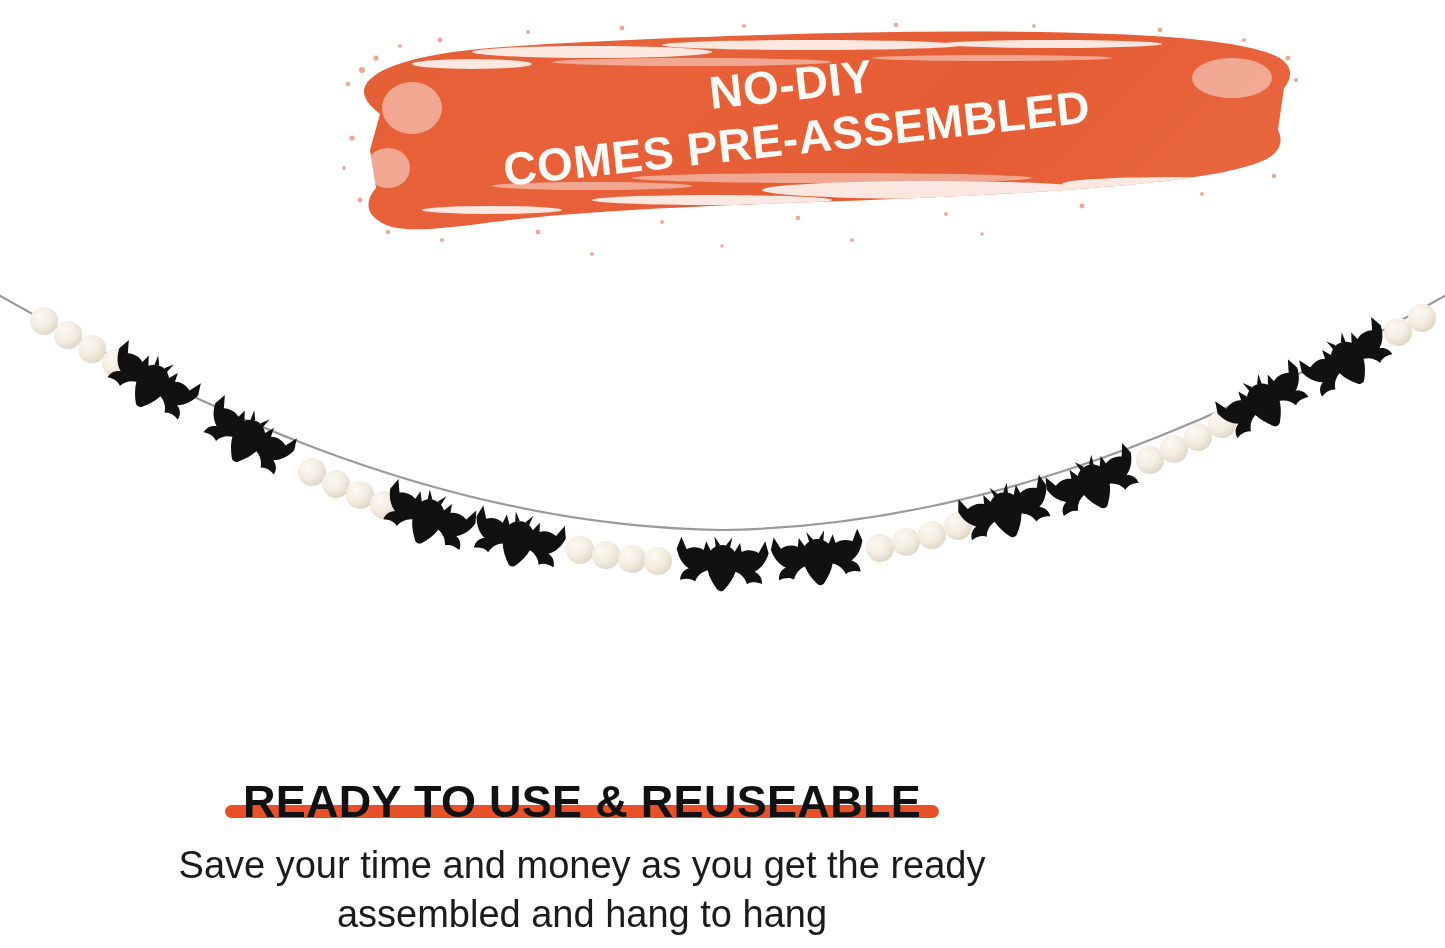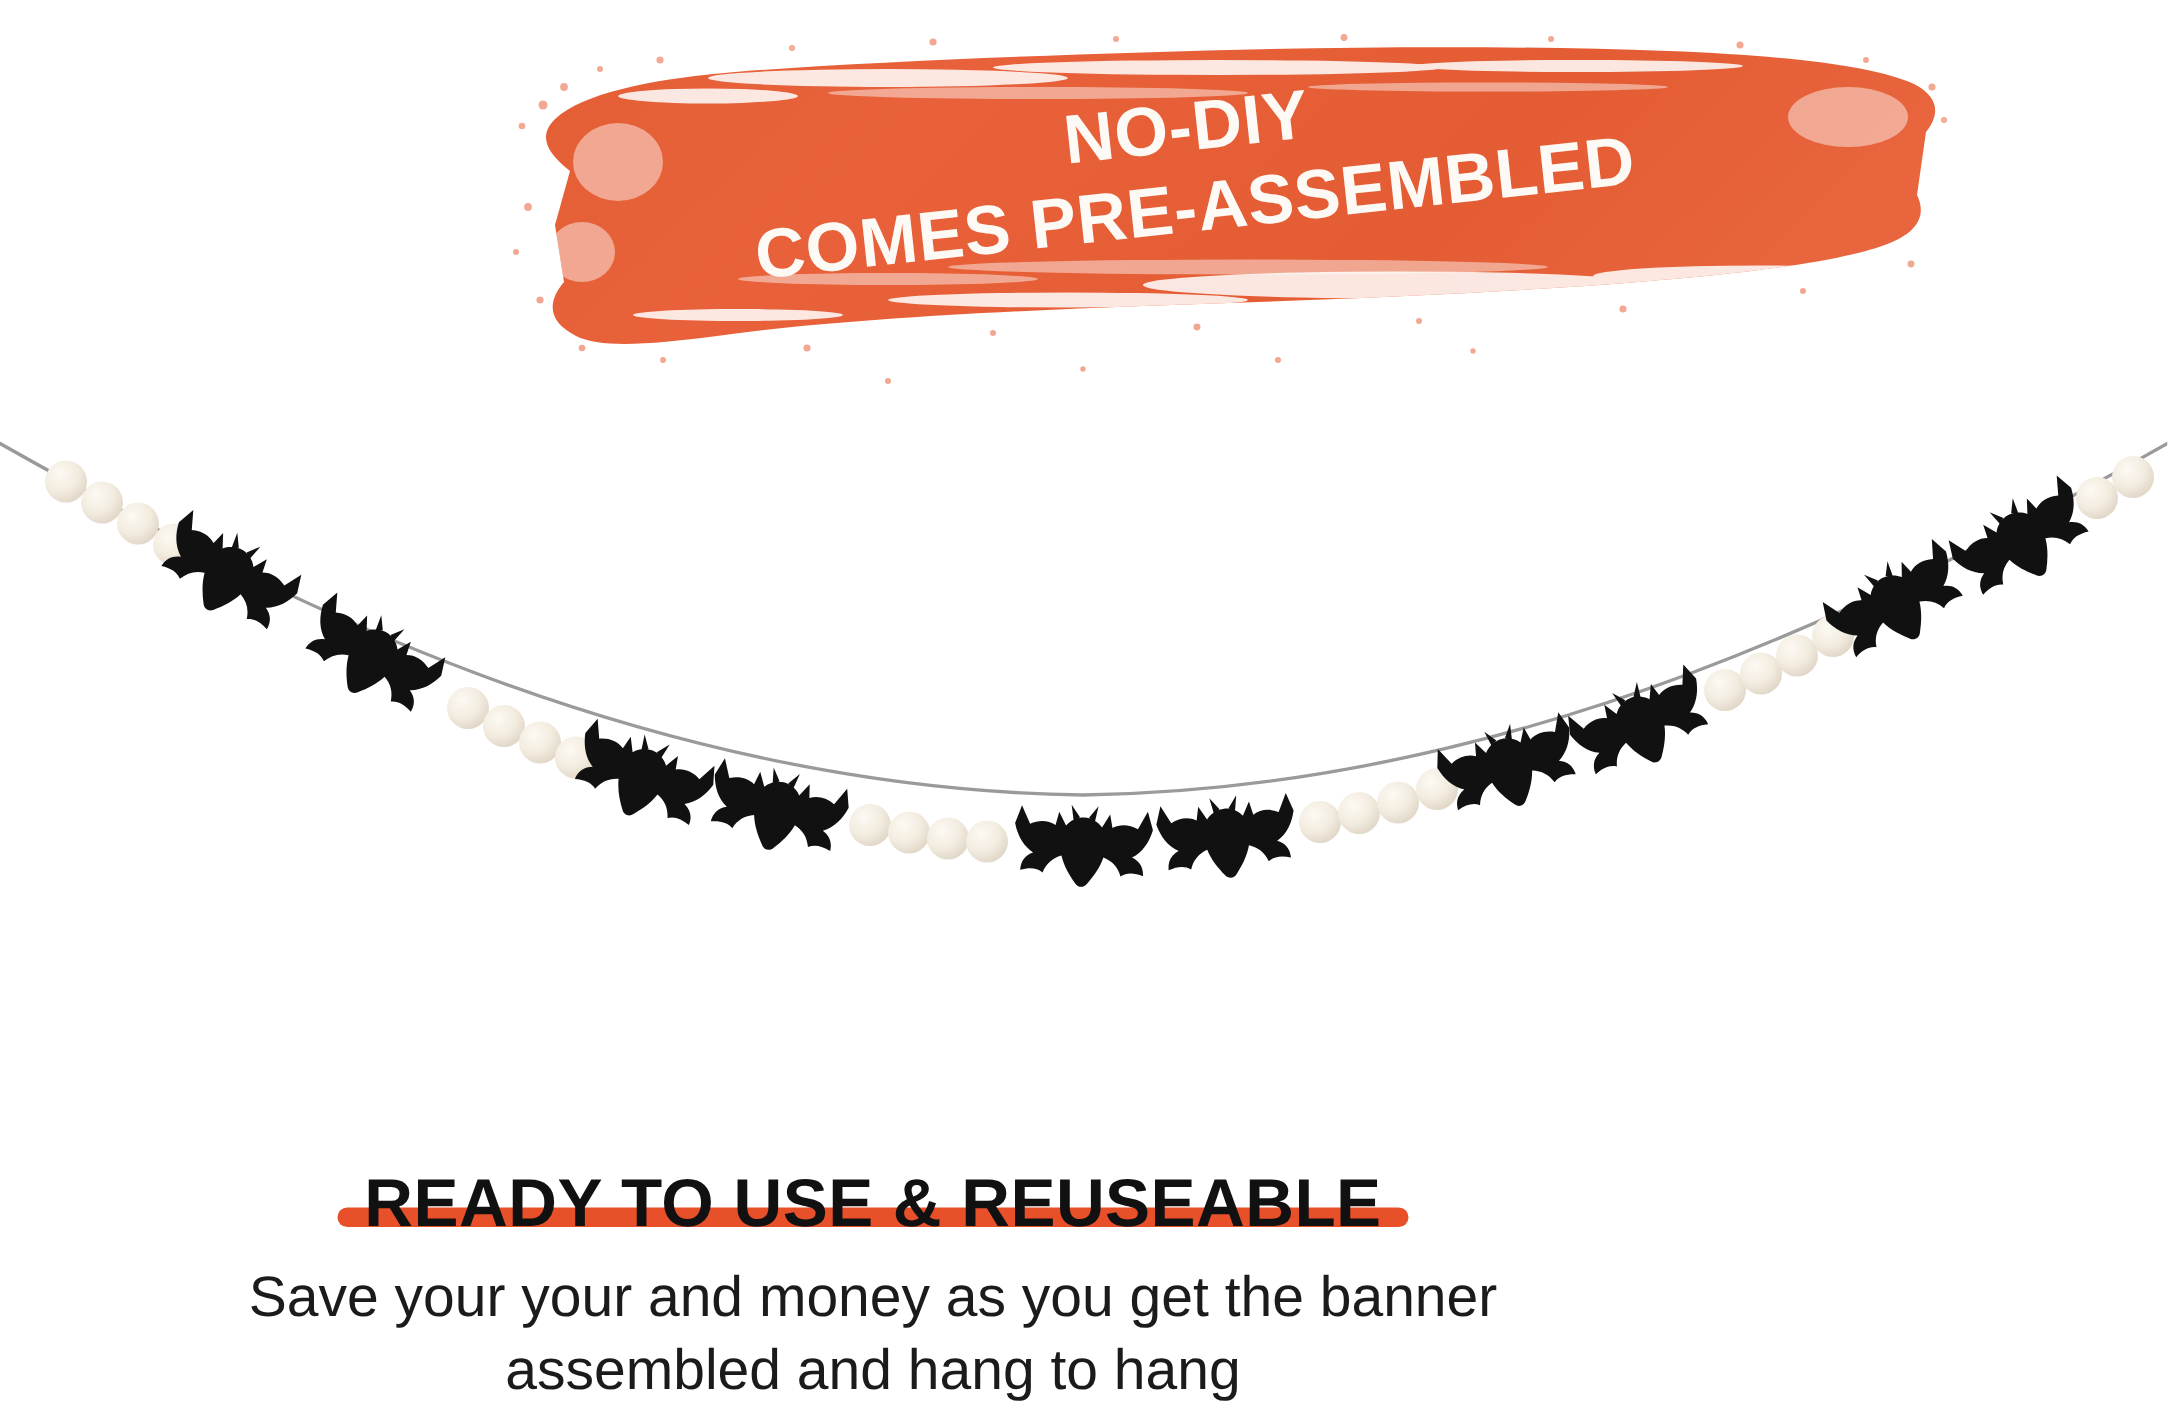--- a/index.html
+++ b/index.html
@@ -336,18 +336,18 @@
   </div>
 
   <div class="footer">
 
     <div class="headline-wrap">
       <span class="headline-bar"></span>
       <h2 class="headline">READY TO USE &amp; REUSEABLE</h2>
     </div>
 
     <p class="subcopy">
-      <span class="subcopy-line">Save your your and money as you get the banner</span>
+      <span class="subcopy-line">Save your time and money as you get the ready</span>
       <span class="subcopy-line">assembled and hang to hang</span>
     </p>
   </div>
 
 </div>
 
 </body></html>

